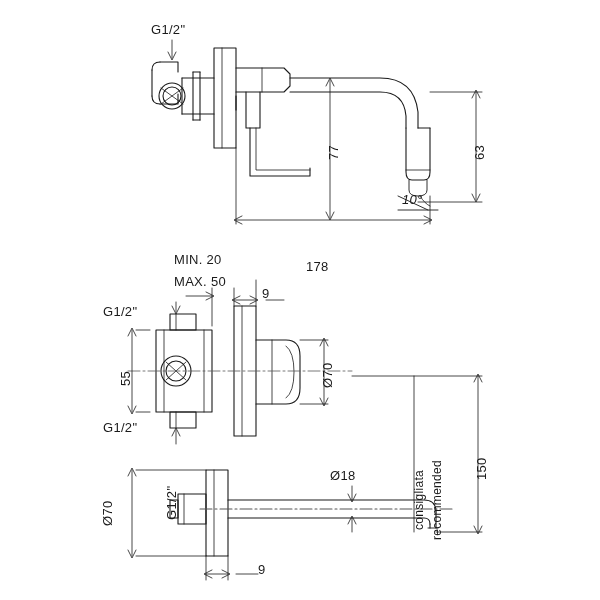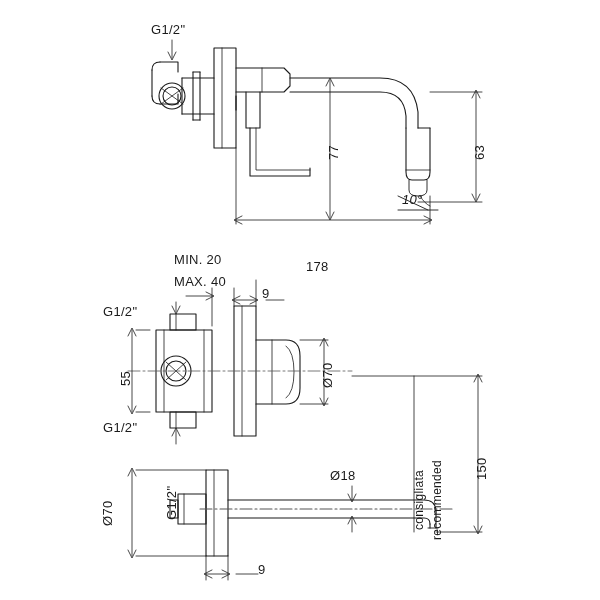--- a/index.html
+++ b/index.html
@@ -190,21 +190,21 @@
     </g>
   </svg>
 
   <div class="lbl" style="left:151px;top:22px;">G1/2"</div>
   <div class="lbl rot90" style="left:326px;top:160px;">77</div>
   <div class="lbl" style="left:306px;top:230px;margin-top:29px;">178</div>
   <div class="lbl rot90" style="left:472px;top:160px;">63</div>
   <div class="lbl" style="left:402px;top:192px;font-style:italic;">10°</div>
 
   <div class="lbl" style="left:174px;top:252px;">MIN. 20</div>
-  <div class="lbl" style="left:174px;top:274px;">MAX. 40</div>
+  <div class="lbl" style="left:174px;top:274px;">MAX. 50</div>
   <div class="lbl" style="left:262px;top:286px;">9</div>
   <div class="lbl" style="left:103px;top:304px;">G1/2"</div>
   <div class="lbl" style="left:103px;top:420px;">G1/2"</div>
   <div class="lbl rot90" style="left:118px;top:386px;">55</div>
   <div class="lbl rot90" style="left:320px;top:388px;">Ø70</div>
 
   <div class="lbl rot90" style="left:100px;top:526px;">Ø70</div>
   <div class="lbl rot90" style="left:164px;top:520px;">G1/2"</div>
   <div class="lbl" style="left:330px;top:468px;">Ø18</div>
   <div class="lbl" style="left:258px;top:562px;">9</div>

